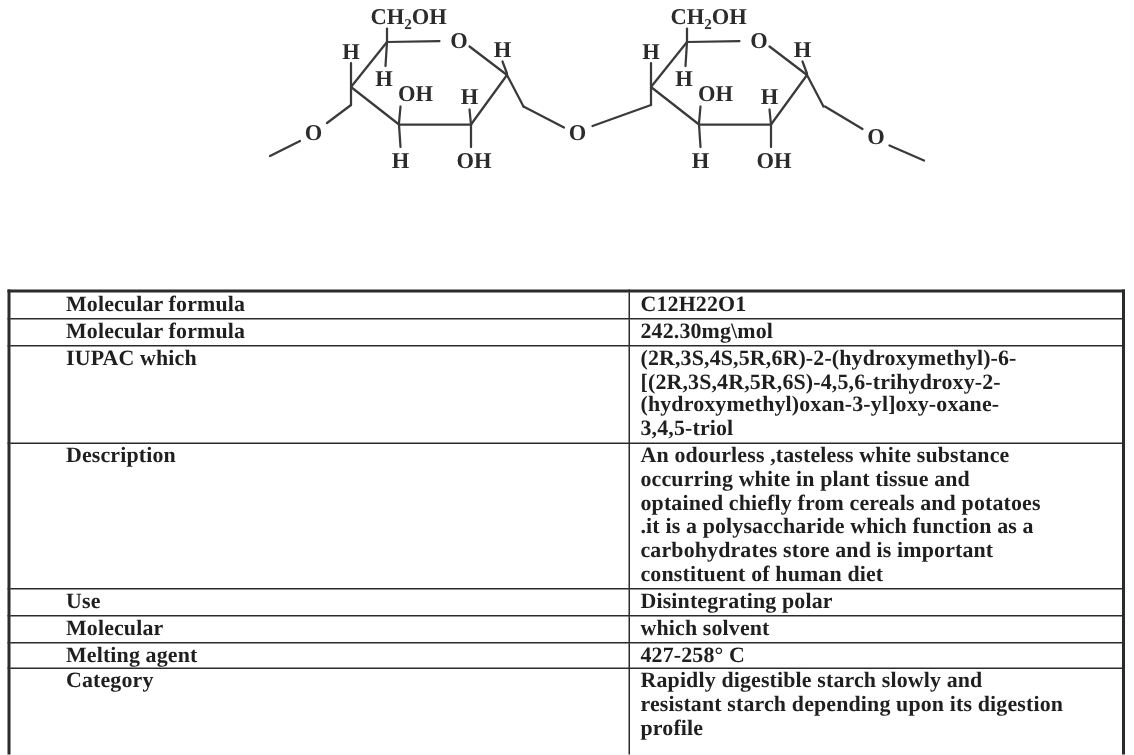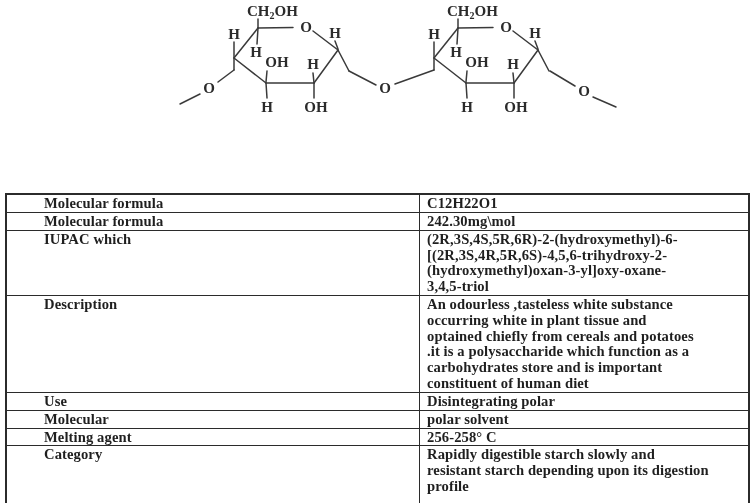--- a/index.html
+++ b/index.html
@@ -118,25 +118,25 @@
 .it is a polysaccharide which function as a
 carbohydrates store and is important
 constituent of human diet</td>
     </tr>
     <tr style="height:17px">
       <td class="lbl">Use</td>
       <td>Disintegrating polar</td>
     </tr>
     <tr style="height:18px">
       <td class="lbl">Molecular</td>
-      <td>polar solvent</td>
+      <td>which solvent</td>
     </tr>
     <tr style="height:17px">
       <td class="lbl">Melting agent</td>
-      <td>256-258° C</td>
+      <td>427-258° C</td>
     </tr>
     <tr style="height:60px">
       <td class="lbl">Category</td>
       <td>Rapidly digestible starch slowly and
 resistant starch depending upon its digestion
 profile</td>
     </tr>
   </tbody>
 </table>
 

